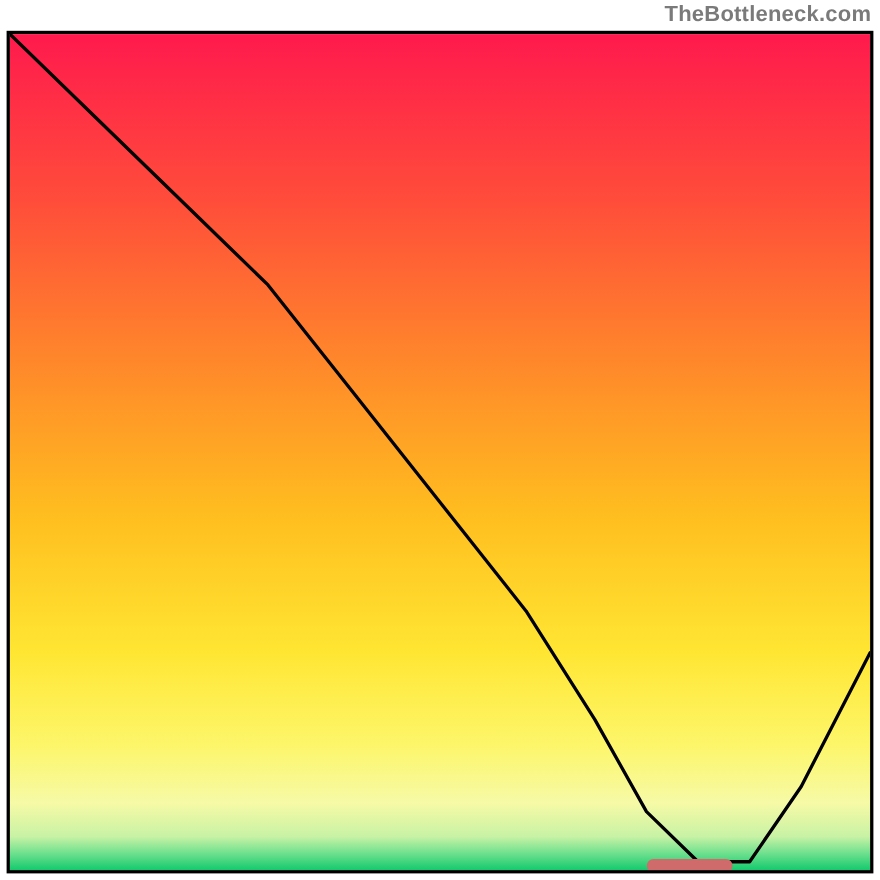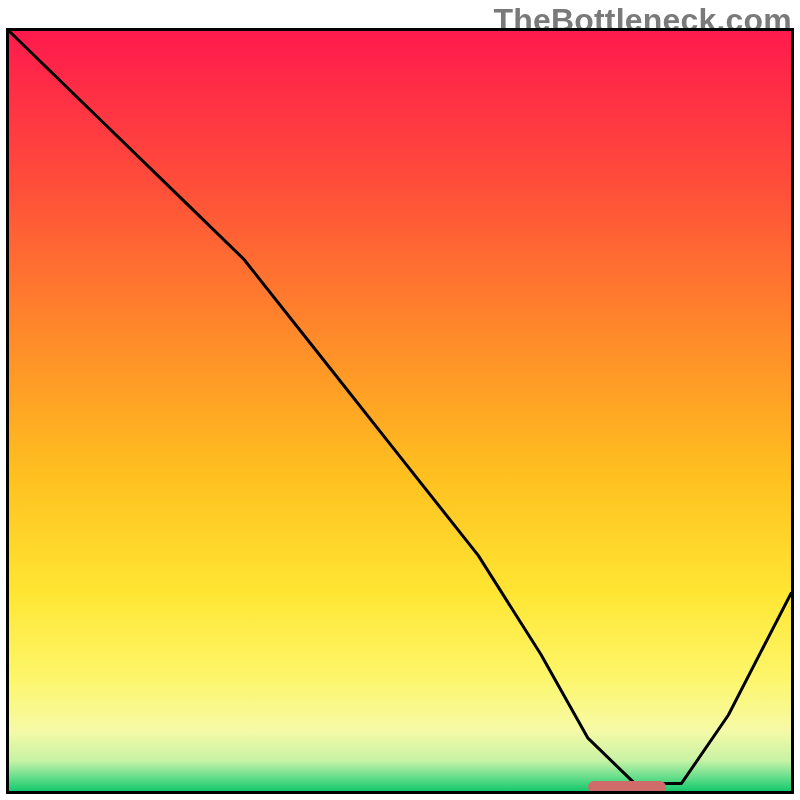--- a/index.html
+++ b/index.html
@@ -22,21 +22,21 @@
     overflow: hidden;
   }
   .gradient {
     position: absolute;
     left: 0; top: 0; right: 0; bottom: 0;
   }
   .watermark {
     position: absolute;
     top: 2px;
     right: 8px;
-    font-size: 32px;
+    font-size: 20px;
     font-weight: 600;
     color: #7a7a7a;
     letter-spacing: 0.2px;
   }
   svg.curve {
     position: absolute;
     left: 0; top: 0;
     width: 100%;
     height: 100%;
   }

